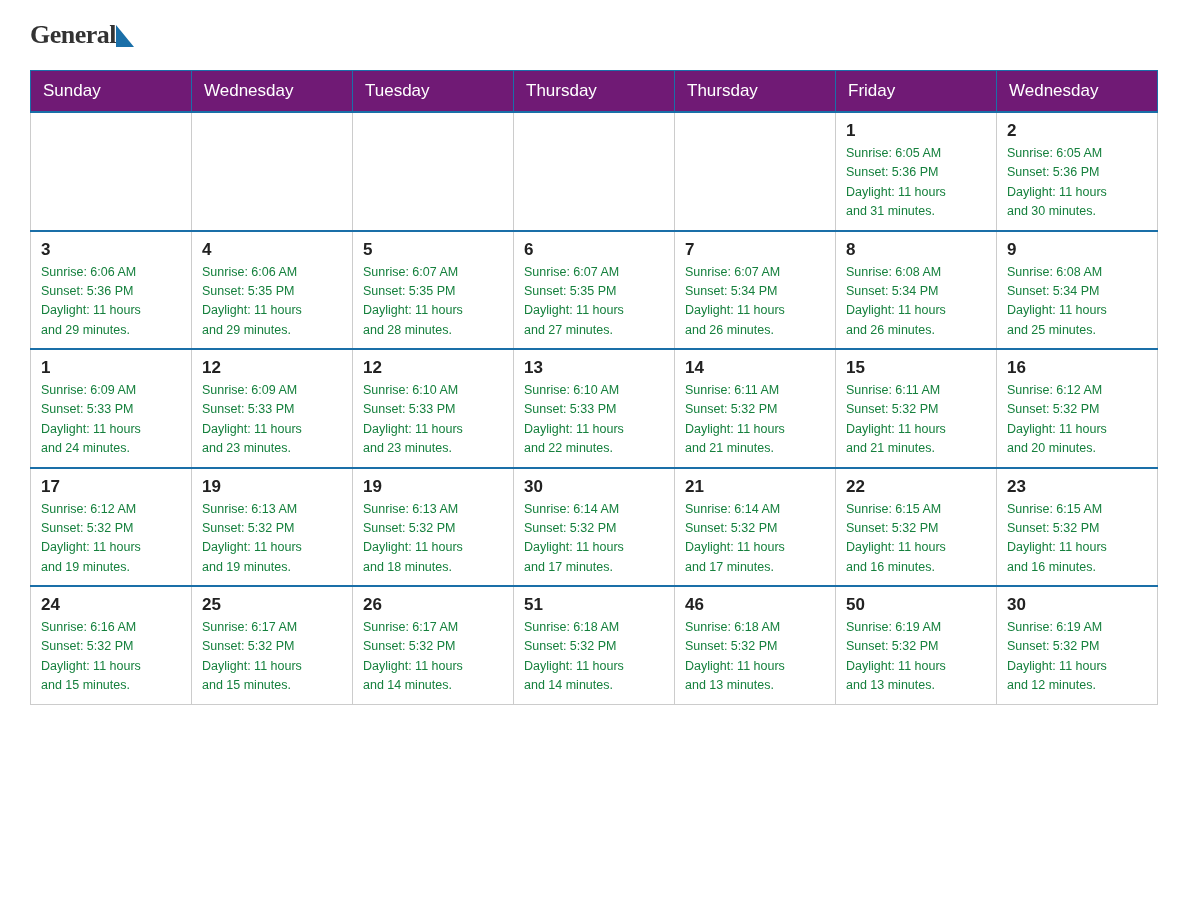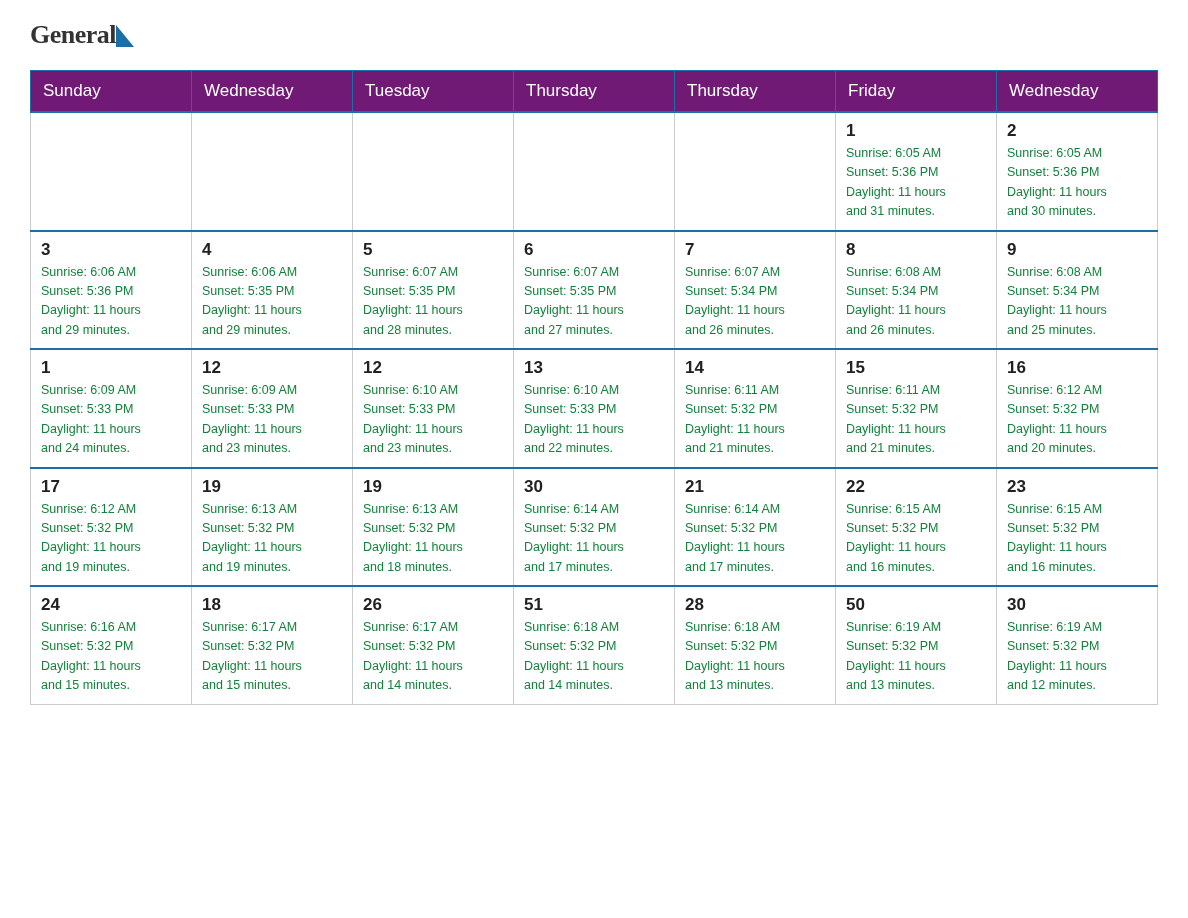--- a/index.html
+++ b/index.html
@@ -229,33 +229,33 @@
           <div class="day-number">23</div>
           <div class="sun-info">Sunrise: 6:15 AM<br>Sunset: 5:32 PM<br>Daylight: 11 hours<br>and 16 minutes.</div>
         </td>
       </tr>
       <tr>
         <td>
           <div class="day-number">24</div>
           <div class="sun-info">Sunrise: 6:16 AM<br>Sunset: 5:32 PM<br>Daylight: 11 hours<br>and 15 minutes.</div>
         </td>
         <td>
-          <div class="day-number">18</div>
+          <div class="day-number">25</div>
           <div class="sun-info">Sunrise: 6:17 AM<br>Sunset: 5:32 PM<br>Daylight: 11 hours<br>and 15 minutes.</div>
         </td>
         <td>
           <div class="day-number">26</div>
           <div class="sun-info">Sunrise: 6:17 AM<br>Sunset: 5:32 PM<br>Daylight: 11 hours<br>and 14 minutes.</div>
         </td>
         <td>
           <div class="day-number">51</div>
           <div class="sun-info">Sunrise: 6:18 AM<br>Sunset: 5:32 PM<br>Daylight: 11 hours<br>and 14 minutes.</div>
         </td>
         <td>
-          <div class="day-number">28</div>
+          <div class="day-number">46</div>
           <div class="sun-info">Sunrise: 6:18 AM<br>Sunset: 5:32 PM<br>Daylight: 11 hours<br>and 13 minutes.</div>
         </td>
         <td>
           <div class="day-number">50</div>
           <div class="sun-info">Sunrise: 6:19 AM<br>Sunset: 5:32 PM<br>Daylight: 11 hours<br>and 13 minutes.</div>
         </td>
         <td>
           <div class="day-number">30</div>
           <div class="sun-info">Sunrise: 6:19 AM<br>Sunset: 5:32 PM<br>Daylight: 11 hours<br>and 12 minutes.</div>
         </td>

